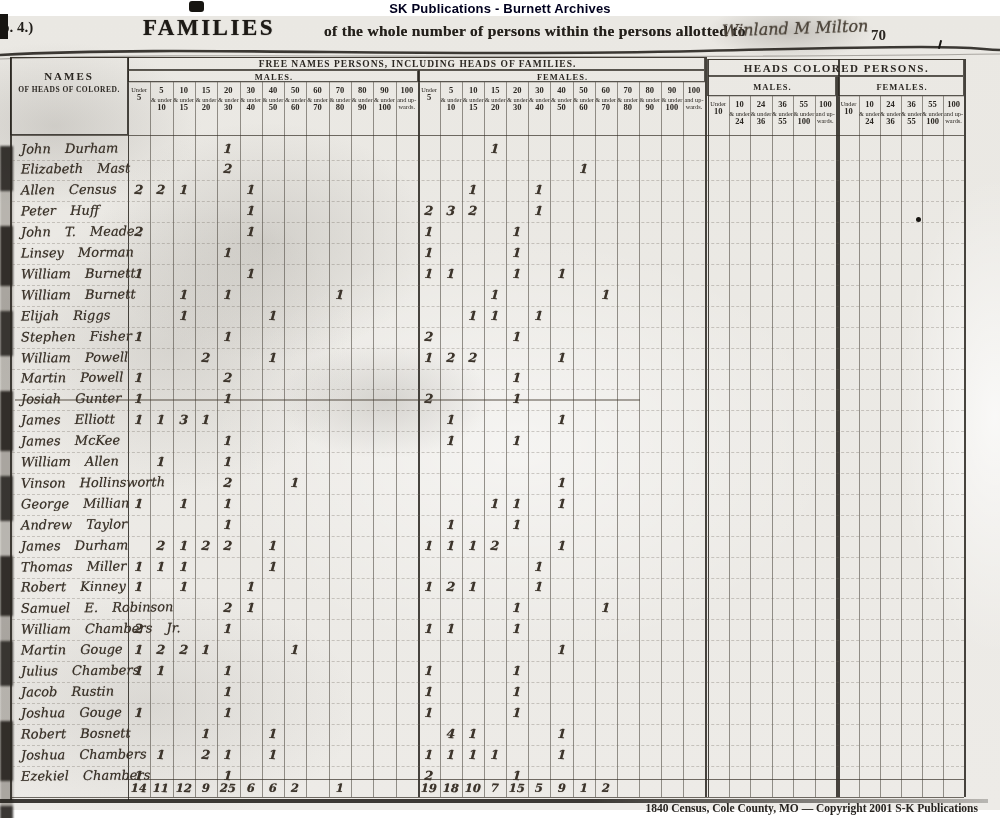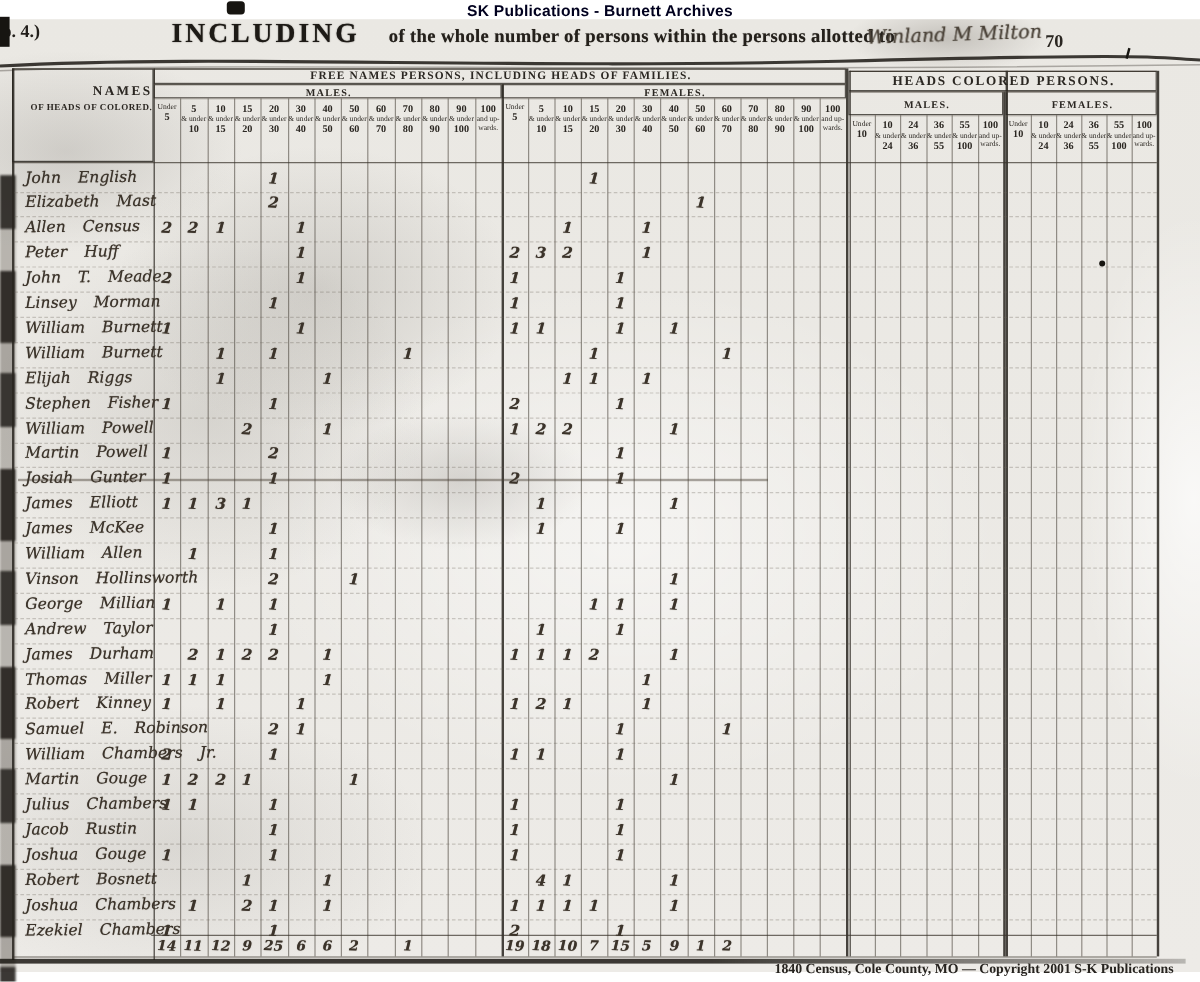--- a/index.html
+++ b/index.html
@@ -47,21 +47,21 @@
     position:absolute;top:802px;left:540px;width:438px;text-align:right;
     font-size:11.5px;font-weight:bold;color:#26231f;
   }
   .box{position:absolute;box-sizing:border-box;border:1px solid rgba(50,46,40,.8);}
   .bandlabel{
     position:absolute;text-align:center;font-weight:bold;color:#2b2722;
     letter-spacing:1px;
   }
   .namesbox{
     position:absolute;left:10px;top:57px;width:118px;height:78px;box-sizing:border-box;
-    border:1.5px solid rgba(45,41,35,.85);text-align:right;color:#2b2722;
+    border:1.5px solid rgba(45,41,35,.85);text-align:center;color:#2b2722;
   }
   .namesbox .l1{font-size:11px;font-weight:bold;letter-spacing:2px;margin-top:12px;}
   .namesbox .l2{font-size:7.5px;font-weight:bold;letter-spacing:.5px;margin-top:3px;}
   .agecell{position:absolute;box-sizing:border-box;text-align:center;color:#2b2722;overflow:hidden;}
   .agecell .n{font-weight:bold;font-size:8.5px;line-height:1.12;}
   .agecell .u{font-size:6.3px;line-height:1.15;}
   .rowname{
     position:absolute;font-size:13px;white-space:nowrap;word-spacing:10px;
     transform:rotate(-.6deg);
   }
@@ -82,21 +82,21 @@
 </head>
 <body>
 
 <div class="banner">SK Publications - Burnett Archives</div>
 
 <div class="paper">
   <div class="binding"></div>
 </div>
 
 <div class="corner">o. 4.)</div>
-<div class="schedword">INCLUDING</div>
+<div class="schedword">FAMILIES</div>
 <div class="schedrest">of the whole number of persons within the persons allotted to</div>
 <div class="allotted hand">Winland M Milton</div>
 <div class="pagenum">70</div>
 
 <svg width="1000" height="818">
   <path d="M0,55 C 180,45 420,58 700,51 S 960,48 1000,50" stroke="rgba(28,25,20,.85)" stroke-width="2.6" fill="none"></path>
   <path d="M0,59 C 200,51 500,61 1000,54" stroke="rgba(48,44,38,.35)" stroke-width="1.2" fill="none"></path>
 </svg>
 
 <div class="namesbox">
@@ -388,21 +388,21 @@
     <div style="position: absolute; left: 12px; top: 661.1px; width: 952px; height: 0px; border-top: 1px dashed rgba(105, 98, 88, 0.3);"></div>
     <div style="position: absolute; left: 12px; top: 682px; width: 952px; height: 0px; border-top: 1px dashed rgba(105, 98, 88, 0.3);"></div>
     <div style="position: absolute; left: 12px; top: 702.9px; width: 952px; height: 0px; border-top: 1px dashed rgba(105, 98, 88, 0.3);"></div>
     <div style="position: absolute; left: 12px; top: 723.8px; width: 952px; height: 0px; border-top: 1px dashed rgba(105, 98, 88, 0.3);"></div>
     <div style="position: absolute; left: 12px; top: 744.7px; width: 952px; height: 0px; border-top: 1px dashed rgba(105, 98, 88, 0.3);"></div>
     <div style="position: absolute; left: 12px; top: 765.6px; width: 952px; height: 0px; border-top: 1px dashed rgba(105, 98, 88, 0.3);"></div>
     <div style="position: absolute; left: 126px; top: 778.5px; width: 838px; height: 0px; border-top: 1.5px solid rgba(55, 50, 42, 0.7);"></div>
     <div style="position: absolute; left: 10px; top: 796.5px; width: 954px; height: 0px; border-top: 1.5px solid rgba(55, 50, 42, 0.7);"></div>
     <div style="position: absolute; left: 0px; top: 799px; width: 988px; height: 3.5px; background: linear-gradient(90deg, rgba(28, 25, 20, 0.85) 0px, rgba(28, 25, 20, 0.85) 60%, rgba(28, 25, 20, 0.25)); filter: blur(0.4px);"></div>
     <div style="position: absolute; left: 15px; top: 399px; width: 625px; height: 2px; background: rgba(70, 63, 52, 0.45); filter: blur(0.6px);"></div>
-    <div class="rowname hand" style="position: absolute; left: 21px; top: 140.5px;">John English</div>
+    <div class="rowname hand" style="position: absolute; left: 21px; top: 140.5px;">John Durham</div>
     <div class="mark hand" style="position: absolute; left: 221.385px; top: 140.5px;">1</div>
     <div class="mark hand" style="position: absolute; left: 488.269px; top: 140.5px;">1</div>
     <div class="rowname hand" style="position: absolute; left: 21px; top: 161.4px;">Elizabeth Mast</div>
     <div class="mark hand" style="position: absolute; left: 221.385px; top: 161.4px;">2</div>
     <div class="mark hand" style="position: absolute; left: 576.577px; top: 161.4px;">1</div>
     <div class="rowname hand" style="position: absolute; left: 21px; top: 182.3px;">Allen Census</div>
     <div class="mark hand" style="position: absolute; left: 132.154px; top: 182.3px;">2</div>
     <div class="mark hand" style="position: absolute; left: 154.462px; top: 182.3px;">2</div>
     <div class="mark hand" style="position: absolute; left: 176.769px; top: 182.3px;">1</div>
     <div class="mark hand" style="position: absolute; left: 243.692px; top: 182.3px;">1</div>

